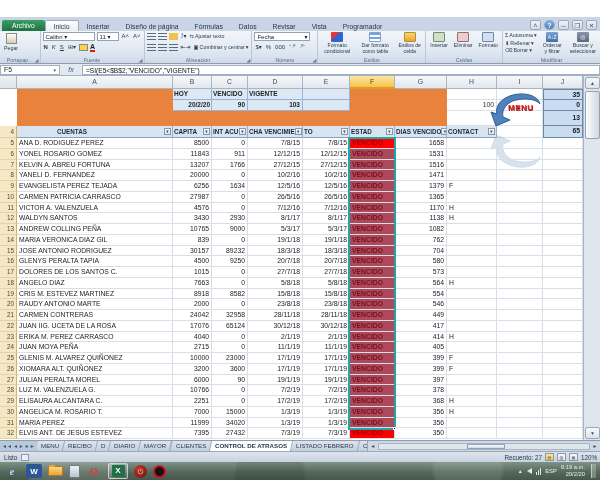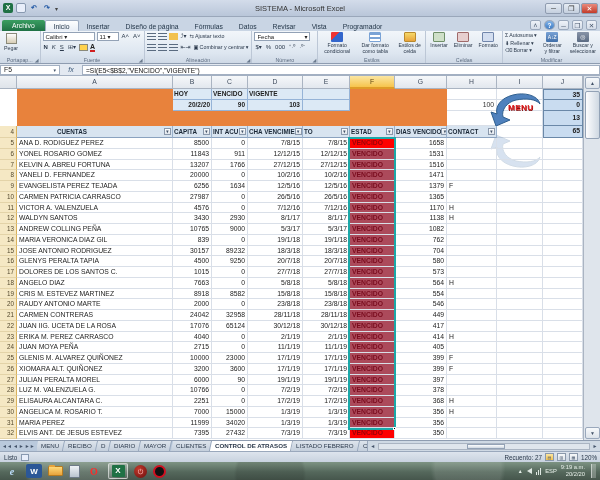--- a/index.html
+++ b/index.html
@@ -146,35 +146,20 @@
   .net { display:flex; align-items:flex-end; gap:0.5px; }
   .net i { display:block; width:1.5px; background:#dfe8e2; }
   .clock { text-align:right; line-height:1.15; }
   .showdesk { width:5px; height:14px; background:rgba(255,255,255,0.25); border-left:1px solid rgba(255,255,255,0.5); margin-left:2px; }
 </style>
 </head>
 <body>
 
 <div id="app">
 
-  <div class="titlebar">
-    <div class="qat">
-      <div class="ic ic-excel">X</div>
-      <div class="ic ic-save"></div>
-      <div class="ic ic-undo">↶</div>
-      <div class="ic ic-redo">↷</div>
-      <div class="caret">▾</div>
-    </div>
-    <div class="title-text">SISTEMA  -  Microsoft Excel</div>
-    <div class="winbtns">
-      <div class="winbtn">─</div>
-      <div class="winbtn">❐</div>
-      <div class="winbtn close">✕</div>
-    </div>
-  </div>
 
   <div class="tabrow">
     <div id="ribbon-tabs" style="display:flex; align-items:flex-end;">
         <div class="rtab file">Archivo</div>
         <div class="rtab active">Inicio</div>
         <div class="rtab">Insertar</div>
         <div class="rtab">Diseño de página</div>
         <div class="rtab">Fórmulas</div>
         <div class="rtab">Datos</div>
         <div class="rtab">Revisar</div>

